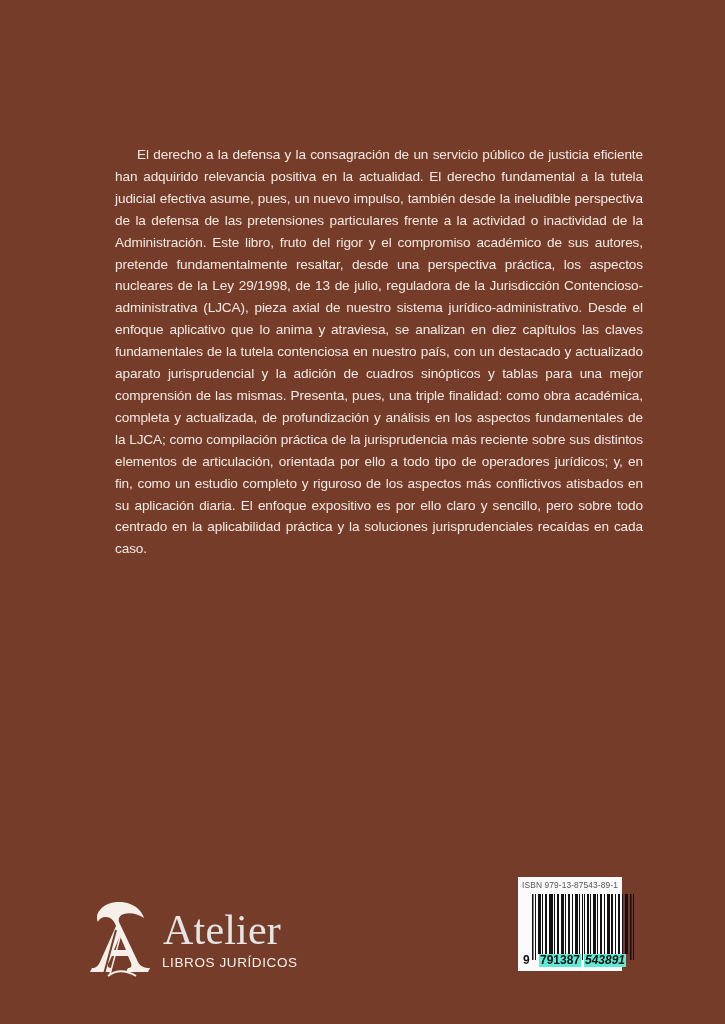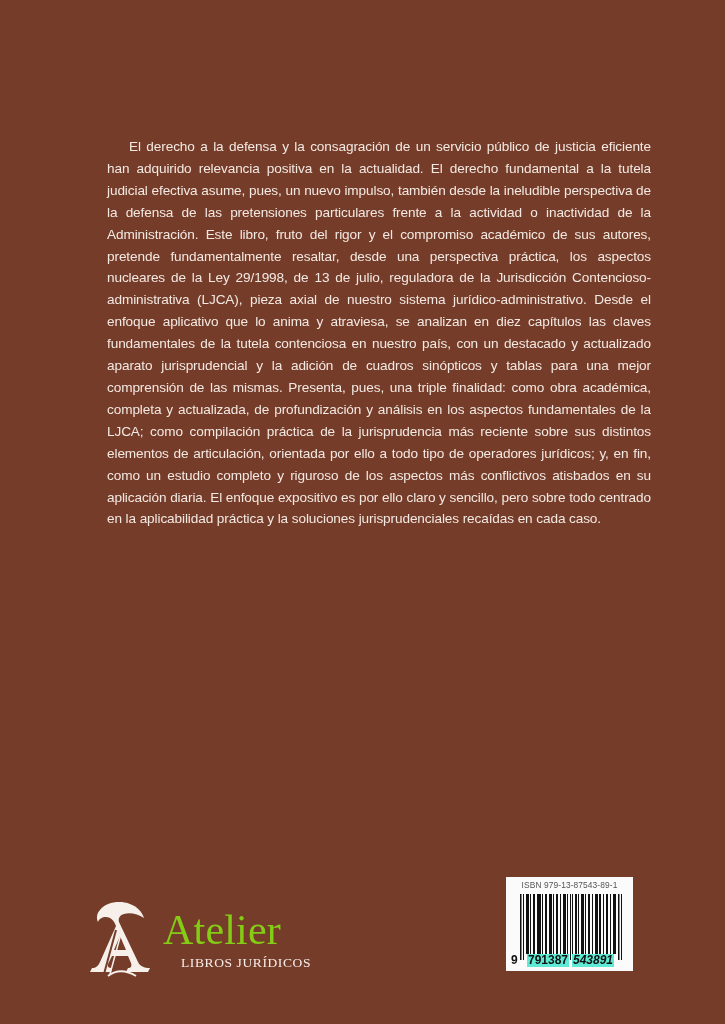--- a/index.html
+++ b/index.html
@@ -12,36 +12,36 @@
   }
   .blurb {
     position:absolute;
     left:99px; top:128px;
     width:560px;
     font-size:13.6px;
     line-height:21.9px;
     text-align:justify;
     letter-spacing:-0.1px;
   }
-  .blurb p { margin:8px; text-indent:22px; }
+  .blurb p { margin:16px; text-indent:22px; }
   .logo {
     position:absolute; left:86px; top:900px; width:200px; height:80px;
   }
   .logo svg { position:absolute; left:0; top:0; }
   .logo-name {
     position:absolute; left:77px; top:6px;
     font-family: "Liberation Serif", "DejaVu Serif", serif;
-    font-size:42px; color:#84cc16; letter-spacing:0.2px; line-height:48px;
+    font-size:42px; color:#e5e5e5; letter-spacing:0.2px; line-height:48px;
   }
   .logo-sub {
-    position:absolute; left:95px; top:55px;
-    font-size:13.5px; color:#f7efe9; letter-spacing:0.6px; white-space:nowrap;font-family:Liberation Serif, serif;
+    position:absolute; left:76px; top:55px;
+    font-size:13.5px; color:#f7efe9; letter-spacing:0.6px; white-space:nowrap;
   }
   .barcode-box {
-    position:absolute; left:506px; top:877px; width:127px; height:94px;
+    position:absolute; left:518px; top:877px; width:104px; height:94px;
     background:#fbfbfb;
   }
   .isbn-text {
     position:absolute; left:0; right:0; top:3px; text-align:center;
     font-size:8.4px; color:#555; letter-spacing:0.1px;
   }
   .bars { position:absolute; left:14px; top:17px; width:104px; height:66px; }
   .digits { position:absolute; top:77px; font-size:12px; font-weight:bold; color:#111; background:#5eead4; line-height:13px; }
   .d-first { left:5px; background:transparent; }
   .d-left { left:21px; padding:0 1px; }

